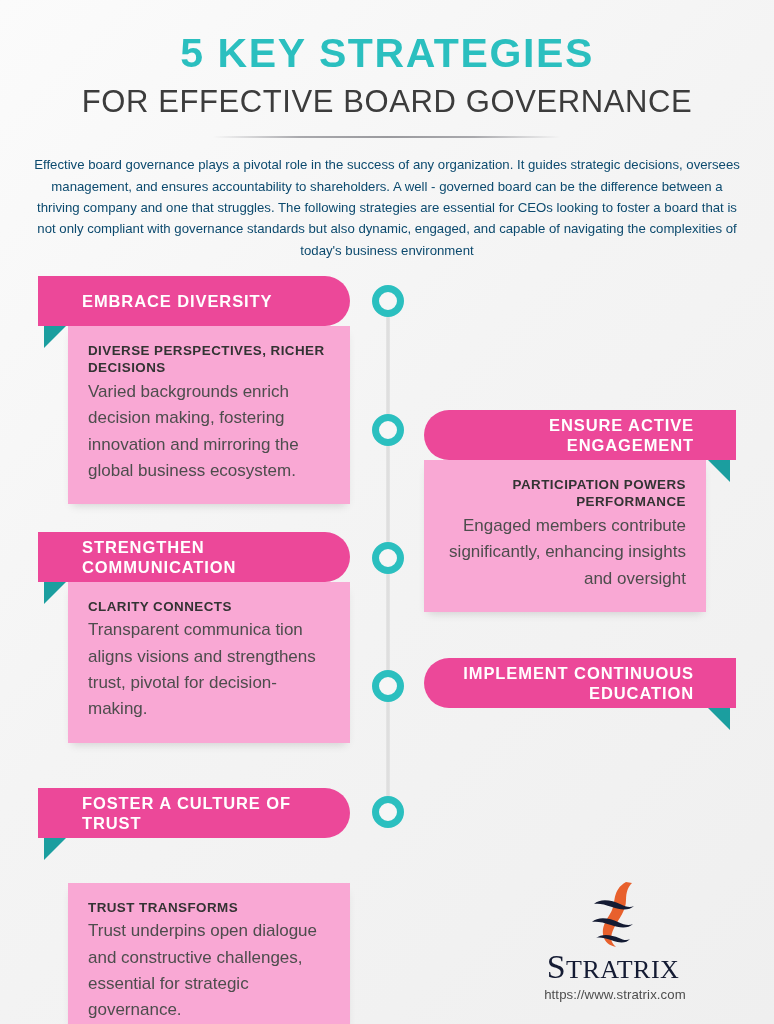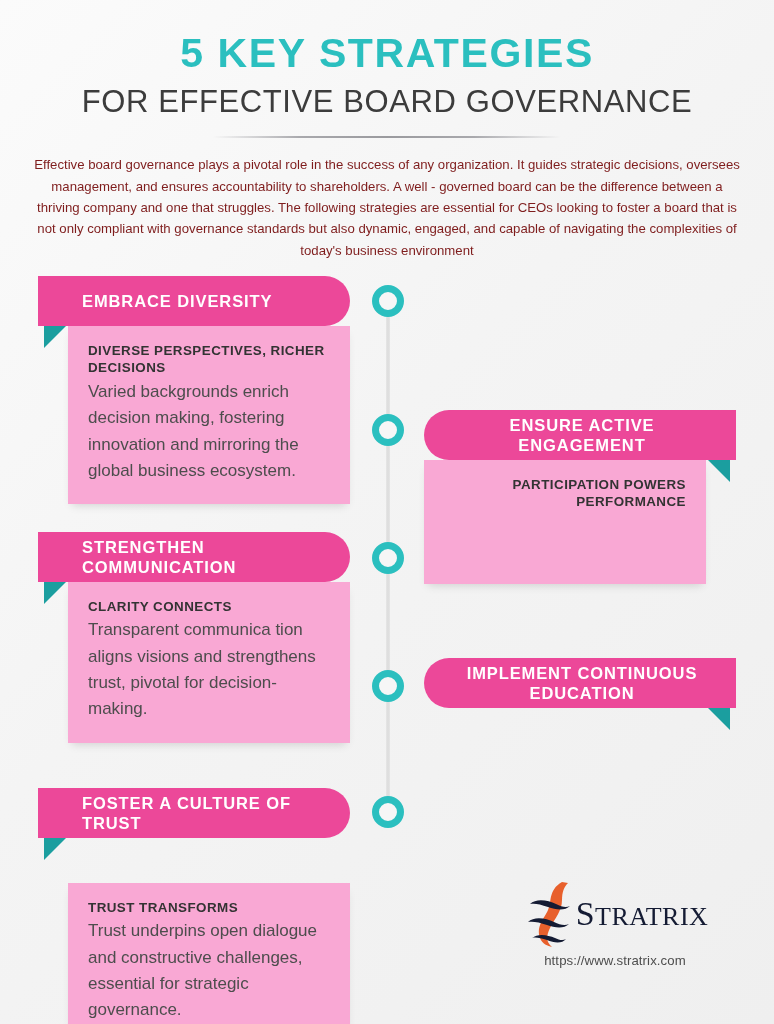--- a/index.html
+++ b/index.html
@@ -20,21 +20,21 @@
   .subtitle {
     font-size:31px; font-weight:300; color:#3c3c3c;
     letter-spacing:0.6px; line-height:1.2; margin-top:6px;
   }
   .divider {
     width:348px; height:2px; margin:16px auto 0;
     background:linear-gradient(to right, rgba(170,170,170,0) 0%, #a9a9ad 25%, #9a9a9e 50%, #a9a9ad 75%, rgba(170,170,170,0) 100%);
   }
   .intro {
     width:712px; margin:16px auto 0;
-    font-size:13.2px; line-height:1.62; color:#7f1d1d;
+    font-size:13.2px; line-height:1.62; color:#0c4a6e;
     text-align:center;
   }
   .intro p { text-align:center; }
 
   
   .spine {
     position:absolute; left:386px; top:300px; width:4px; height:514px;
     background:linear-gradient(to right,#e6e6e6,#dcdcdc,#e6e6e6);
     border-radius:2px;
   }
@@ -47,21 +47,21 @@
   
   .card { position:absolute; }
 
   .banner {
     position:relative; background:#ec4899; color:#ffffff;
     font-size:16.5px; font-weight:bold; letter-spacing:0.9px;
     line-height:1.22; padding:14px 24px; height:50px;
     display:flex; flex-direction:column; justify-content:center;
   }
   .card.left .banner  { border-radius:0 26px 26px 0; text-align:left;  padding-left:44px; padding-right:20px; }
-  .card.right .banner { border-radius:26px 0 0 26px; text-align:center; padding-right:16px; padding-left:20px; }
+  .card.right .banner { border-radius:26px 0 0 26px; text-align:right; padding-right:42px; padding-left:20px; }
 
   
   .fold { position:absolute; width:0; height:0; }
   .card.left .fold  { left:6px;  bottom:-22px; border-top:22px solid #1b9e9f; border-right:22px solid transparent; }
   .card.right .fold { right:6px; bottom:-22px; border-top:22px solid #1b9e9f; border-left:22px solid transparent; }
 
   .body {
     background:#f9a8d4; padding:16px 20px 20px;
     box-shadow:0 5px 9px -4px rgba(0,0,0,0.16);
     position:relative;
@@ -83,21 +83,21 @@
   #card-2 .body { width:282px; min-height:124px; }
   #card-3 { left:38px;  top:532px; width:312px; }
   #card-3 .body { width:282px; min-height:118px; }
   #card-4 { left:424px; top:658px; width:312px; }
   #card-4 .body { width:282px; min-height:112px; }
   #card-5 { left:38px;  top:788px; width:312px; }
   #card-5 .body { width:282px; min-height:118px;margin-top:45px; }
 
   
   .footer { position:absolute; left:495px; top:878px; width:240px; text-align:center; }
-  .logo-row { display:flex; align-items:center; justify-content:center; gap:0px; }
+  .logo-row { display:flex; align-items:center; justify-content:center; gap:0px;flex-direction:column; }
   .logo-mark { width:58px; height:72px; flex:none; }
   .logo-word {
     font-family:"Liberation Serif", serif; color:#141b33;
     font-size:34px; letter-spacing:0.5px; line-height:1;
     margin-left:-4px;
   }
   .logo-word .cap { font-size:34px; }
   .logo-word .sc  { font-size:26px; }
   .logo-url { margin-top:3px; font-size:13.2px; color:#4d4d4d; letter-spacing:0.1px; }
 </style>
@@ -134,20 +134,21 @@
     </div>
   </div>
 
   <div class="card right" id="card-2">
     <div class="banner">
       <span>ENSURE ACTIVE ENGAGEMENT</span>
       <span class="fold"></span>
     </div>
     <div class="body">
       <h3>PARTICIPATION POWERS PERFORMANCE</h3>
+      <p>Engaged members contribute significantly, enhancing insights and oversight</p>
     </div>
   </div>
 
   <div class="card left" id="card-3">
     <div class="banner">
       <span>STRENGTHEN COMMUNICATION</span>
       <span class="fold"></span>
     </div>
     <div class="body">
       <h3>CLARITY CONNECTS</h3>

